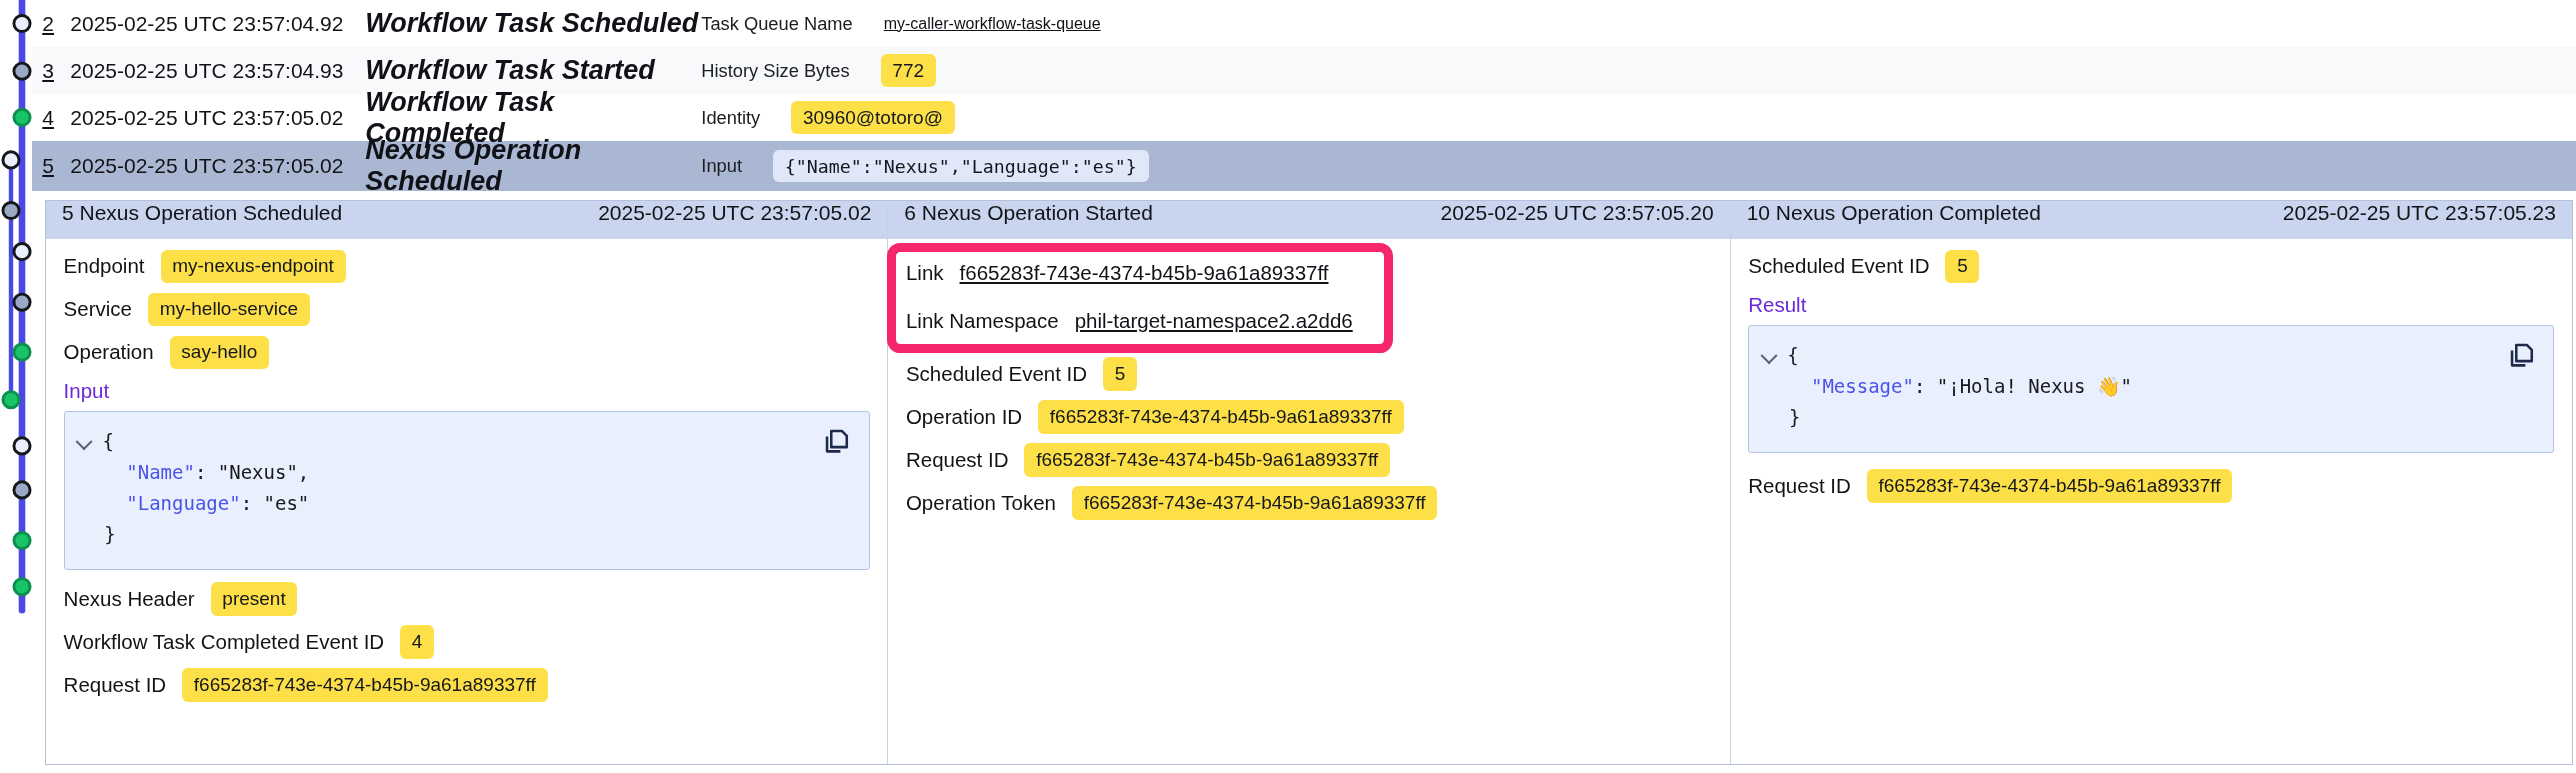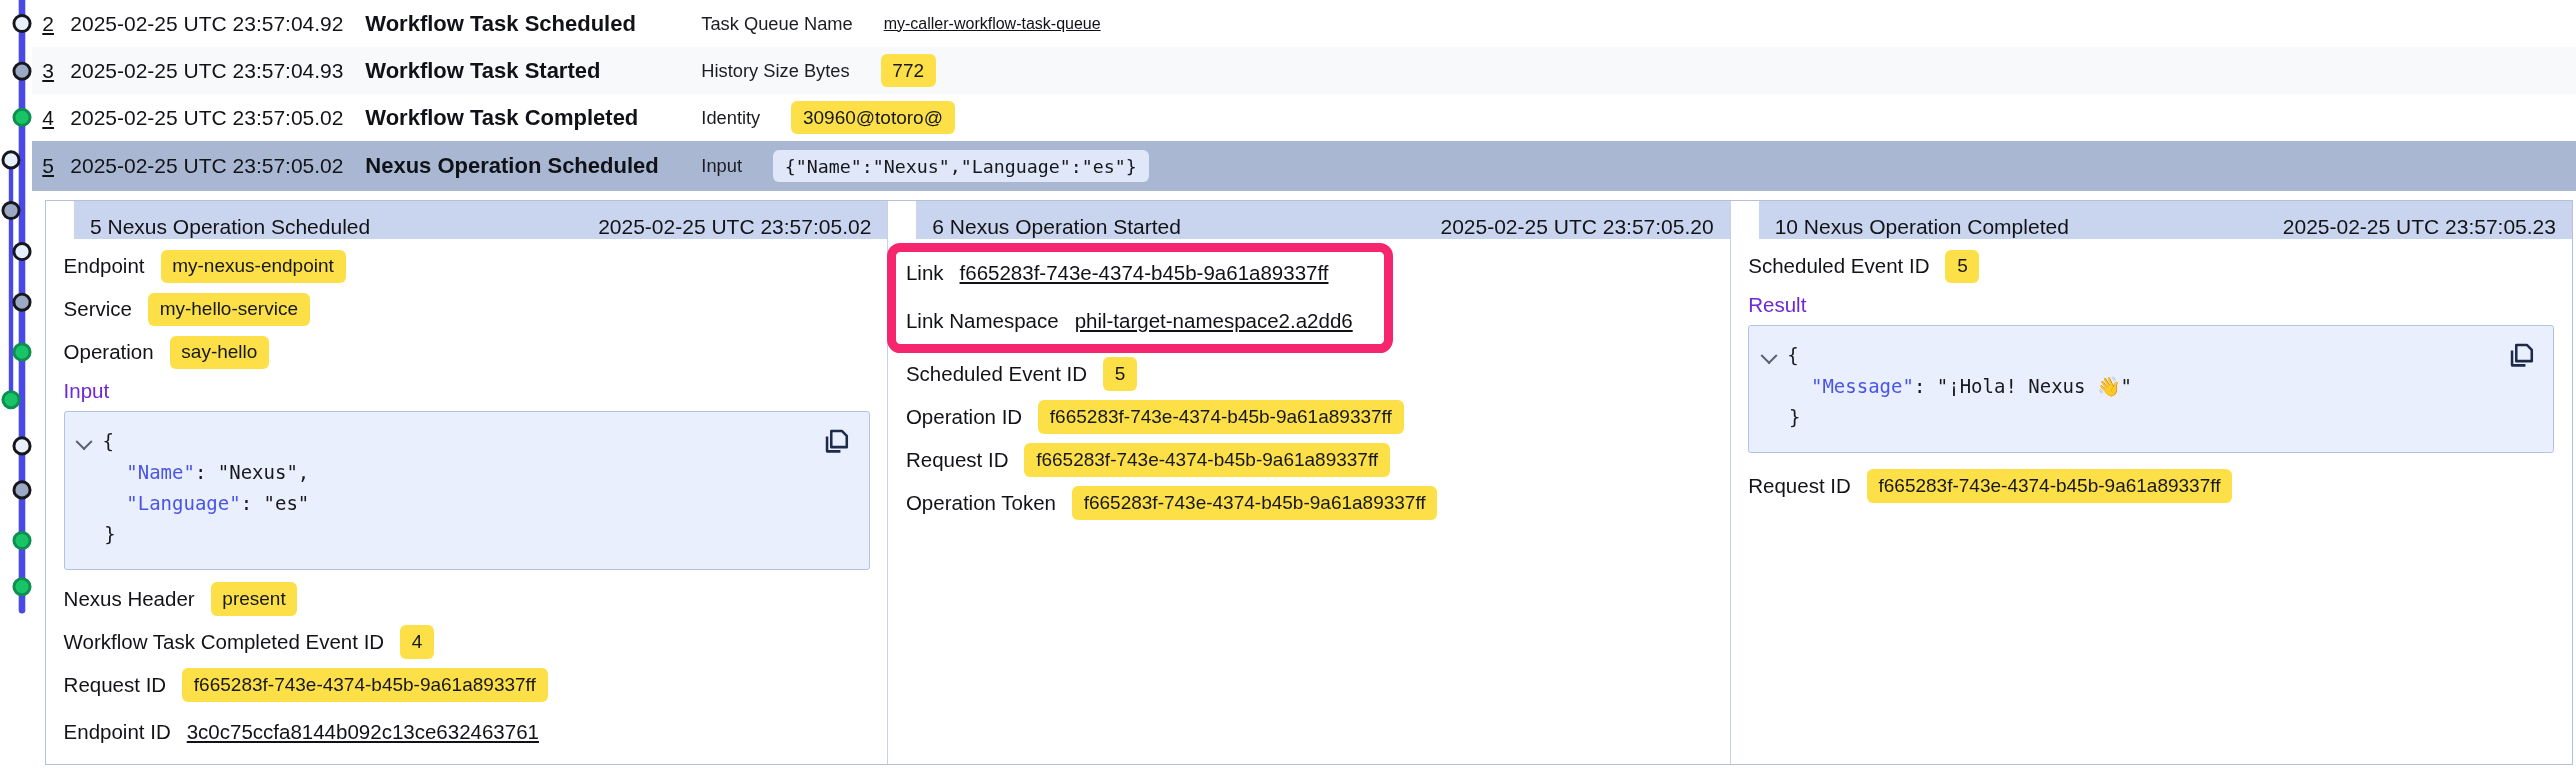--- a/index.html
+++ b/index.html
@@ -9,34 +9,34 @@
   }
   
   .timeline{position:absolute;left:0;top:0;width:44px;height:773px;}
   
   .rows{position:absolute;left:32px;top:0;right:0;}
   .row{display:flex;align-items:center;padding-left:10.3px;height:47px;}
   .row.alt{background:#f7f9fb;}
   .row.selected{background:#a9b7d2;height:50px;}
   .num{width:28px;font-size:21px;font-weight:500;text-decoration:underline;color:#121317;flex:none;}
   .ts{width:295px;font-size:21px;color:#121317;flex:none;}
-  .name{width:336px;font-size:22px;font-weight:700;color:#111217;flex:none;}
+  .name{width:336px;font-size:27px;font-weight:700;color:#111217;flex:none;font-style:italic;}
   .detail{display:flex;align-items:center;gap:31px;min-width:0;}
   .detail-label{font-size:18.3px;color:#1b1d22;}
   .badge{background:#fde047;border-radius:5.9px;padding:5.9px 11.7px;font-size:19px;color:#16181d;white-space:nowrap;}
   .row.selected .badge{background:#dfe7f9;}
   .badge.mono{font-family:"DejaVu Sans Mono",monospace;font-size:18.3px;}
   .link{color:#111217;text-decoration:underline;font-weight:500;font-size:16px;white-space:nowrap;}
   
   .panels{position:absolute;left:45px;top:200px;width:2528px;height:565px;border:1.5px solid #b6c1d9;
           display:flex;background:#fff;box-sizing:border-box;}
   .panel{flex:1 1 0;min-width:0;display:flex;flex-direction:column;}
   .panel + .panel{border-left:0.7px solid #c8d1e0;}
   .panel-header{height:38px;flex:none;background:#c9d5ee;display:flex;justify-content:space-between;
-                align-items:flex-end;padding:0 16px;font-size:21px;font-weight:500;color:#121317;margin-left:28px;}
+                align-items:flex-start;padding:0 16px;font-size:21px;font-weight:500;color:#121317;}
   .panel-body{padding:5.9px 17.6px 0;position:relative;flex:1;}
   .field{min-height:43px;display:flex;align-items:center;gap:16px;font-size:20.5px;color:#121317;}
   .field .link{font-size:20.5px;}
   .plain-label{font-size:20.5px;height:34px;display:flex;align-items:center;color:#6d28d9;}
   
   .code{background:#e9effc;border:1.5px solid #b3c2e1;border-radius:2.9px;margin:2.9px 0 7.3px;
         padding:14.7px 16px 19px 14.7px;position:relative;
         font-family:"DejaVu Sans Mono",monospace;font-size:19px;line-height:31px;color:#17191d;}
   .code .key{color:#4a55e8;}
   .code-line{white-space:pre;}
@@ -151,24 +151,20 @@
         <span class="badge">present</span>
       </div>
       <div class="field">
         <span>Workflow Task Completed Event ID</span>
         <span class="badge">4</span>
       </div>
       <div class="field">
         <span>Request ID</span>
         <span class="badge">f665283f-743e-4374-b45b-9a61a89337ff</span>
       </div>
-      <div class="field h70">
-        <span>Endpoint ID</span>
-        <span class="link">3c0c75ccfa8144b092c13ce632463761</span>
-      </div>
     </div>
   </div>
 
   <div class="panel">
     <div class="panel-header">
       <span>6 Nexus Operation Started</span>
       <span>2025-02-25 UTC 23:57:05.20</span>
     </div>
     <div class="panel-body">
       <div class="annotation" style="border-color: rgb(245, 37, 110);"></div>

